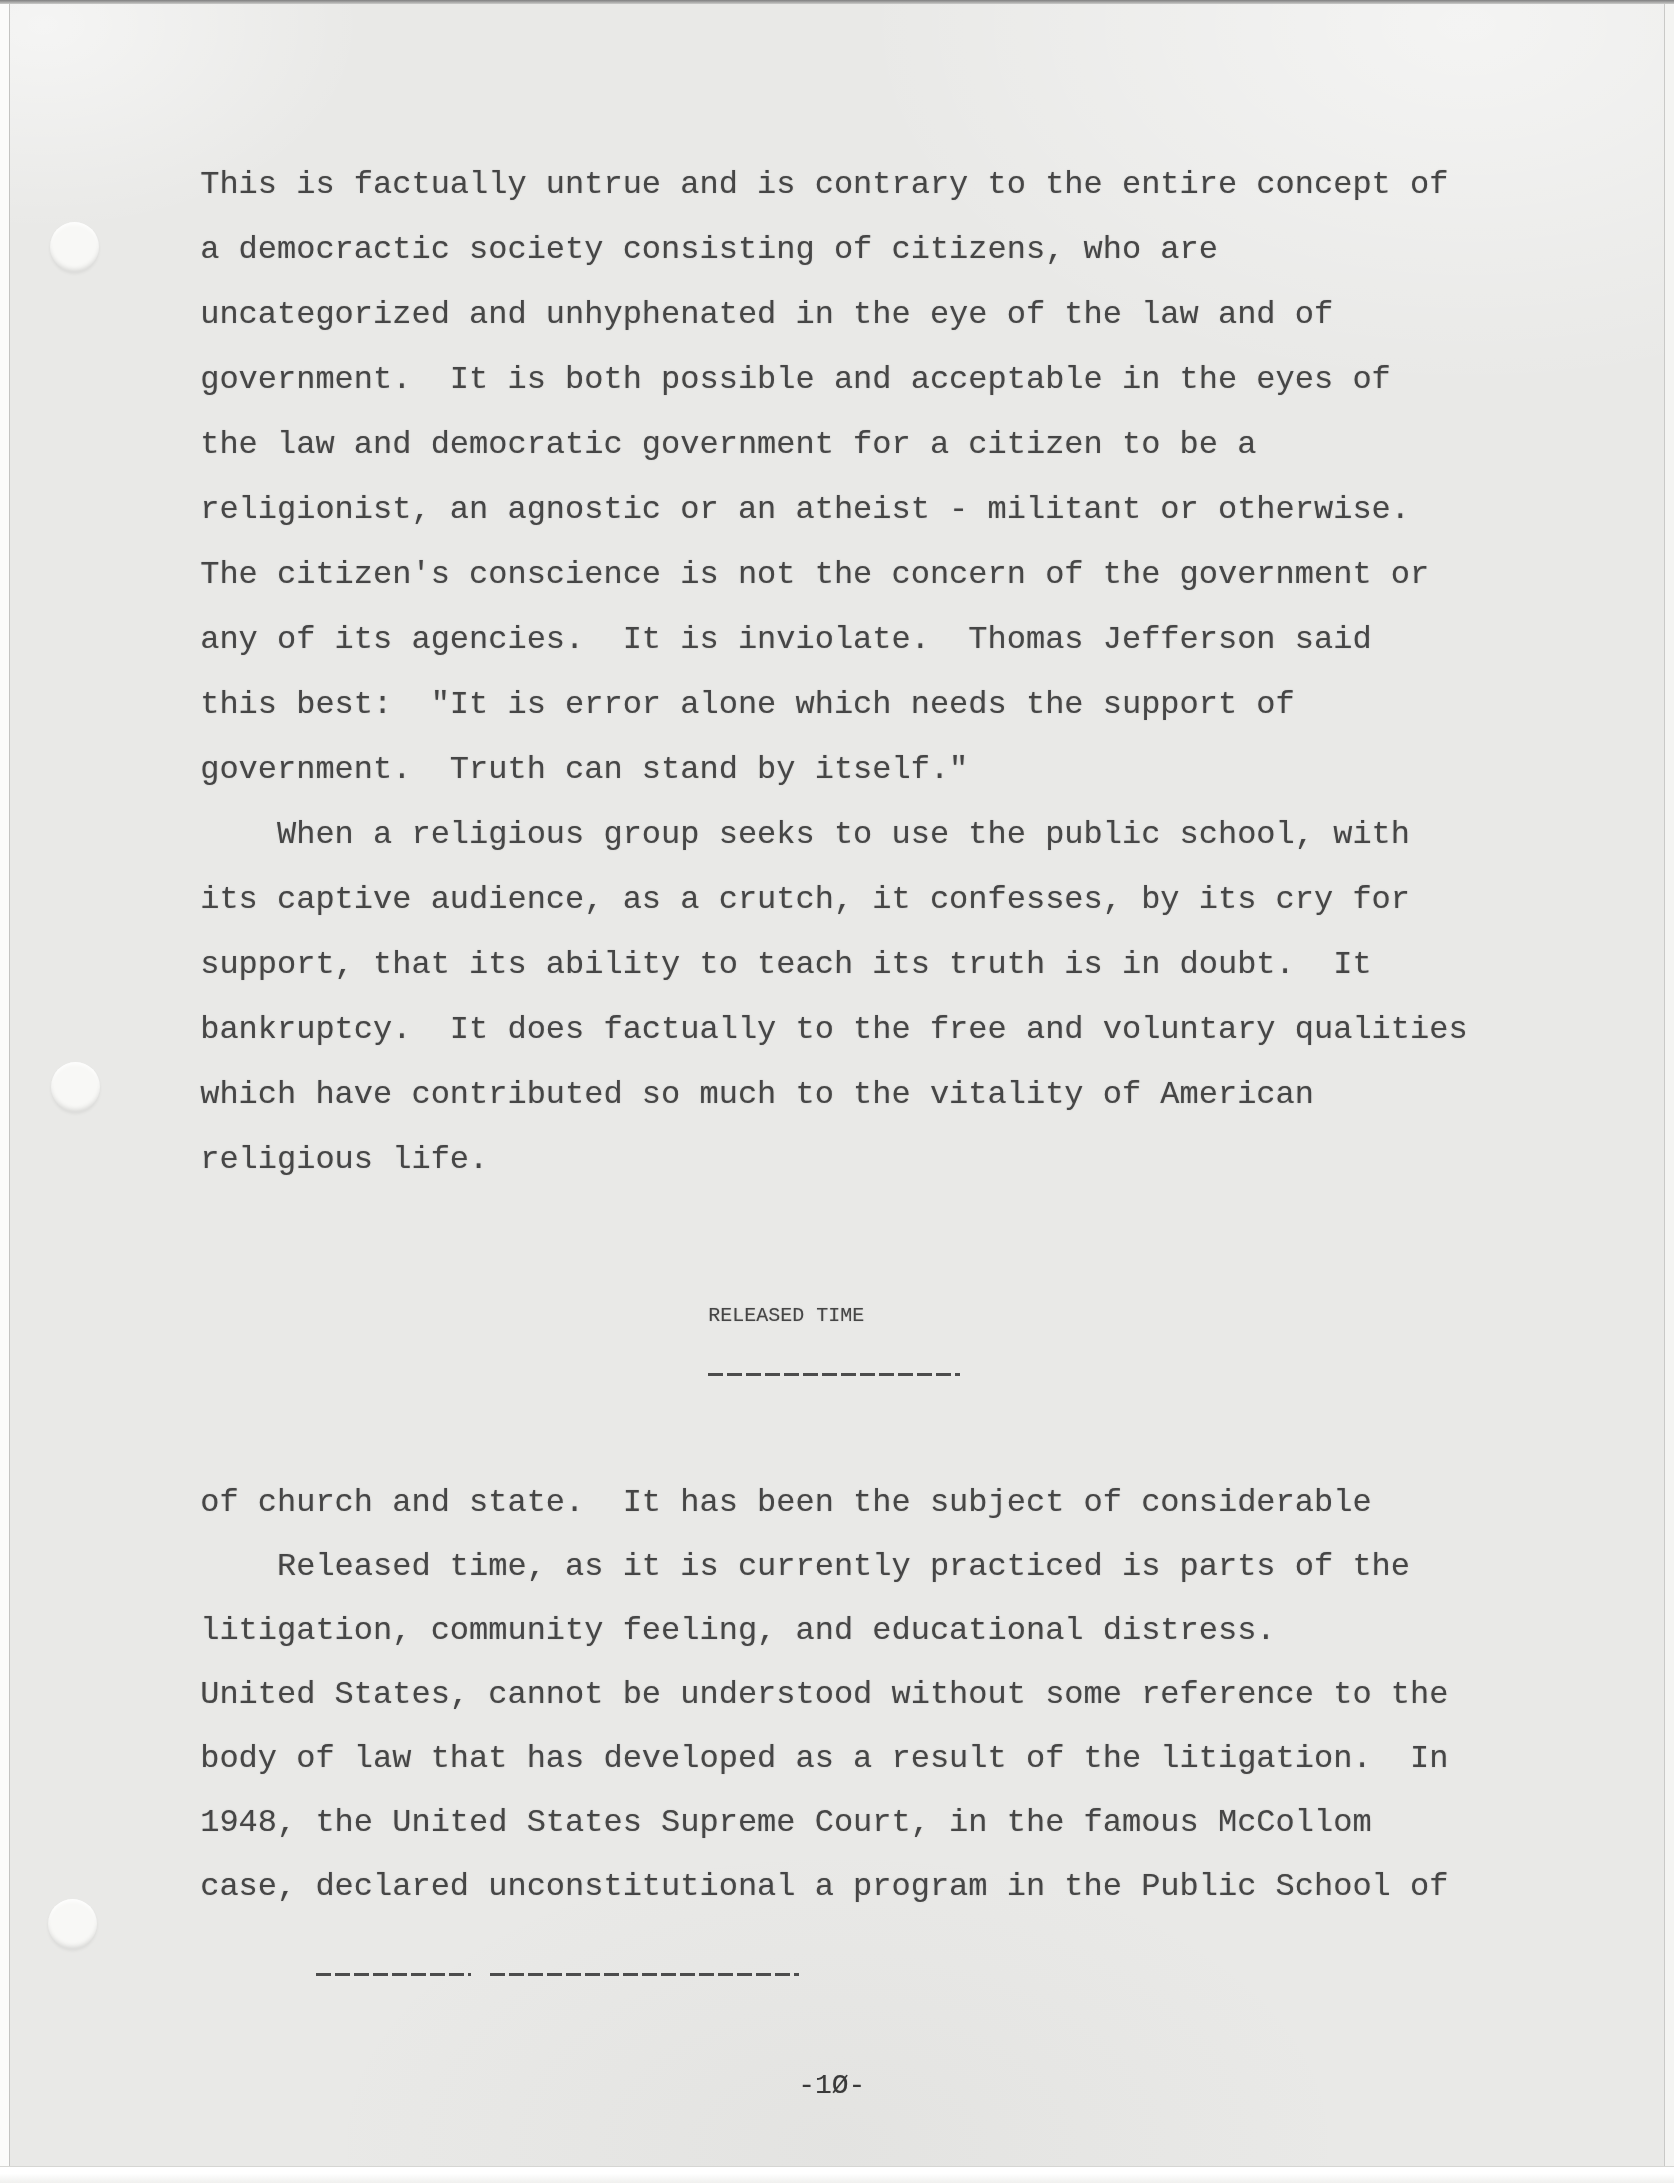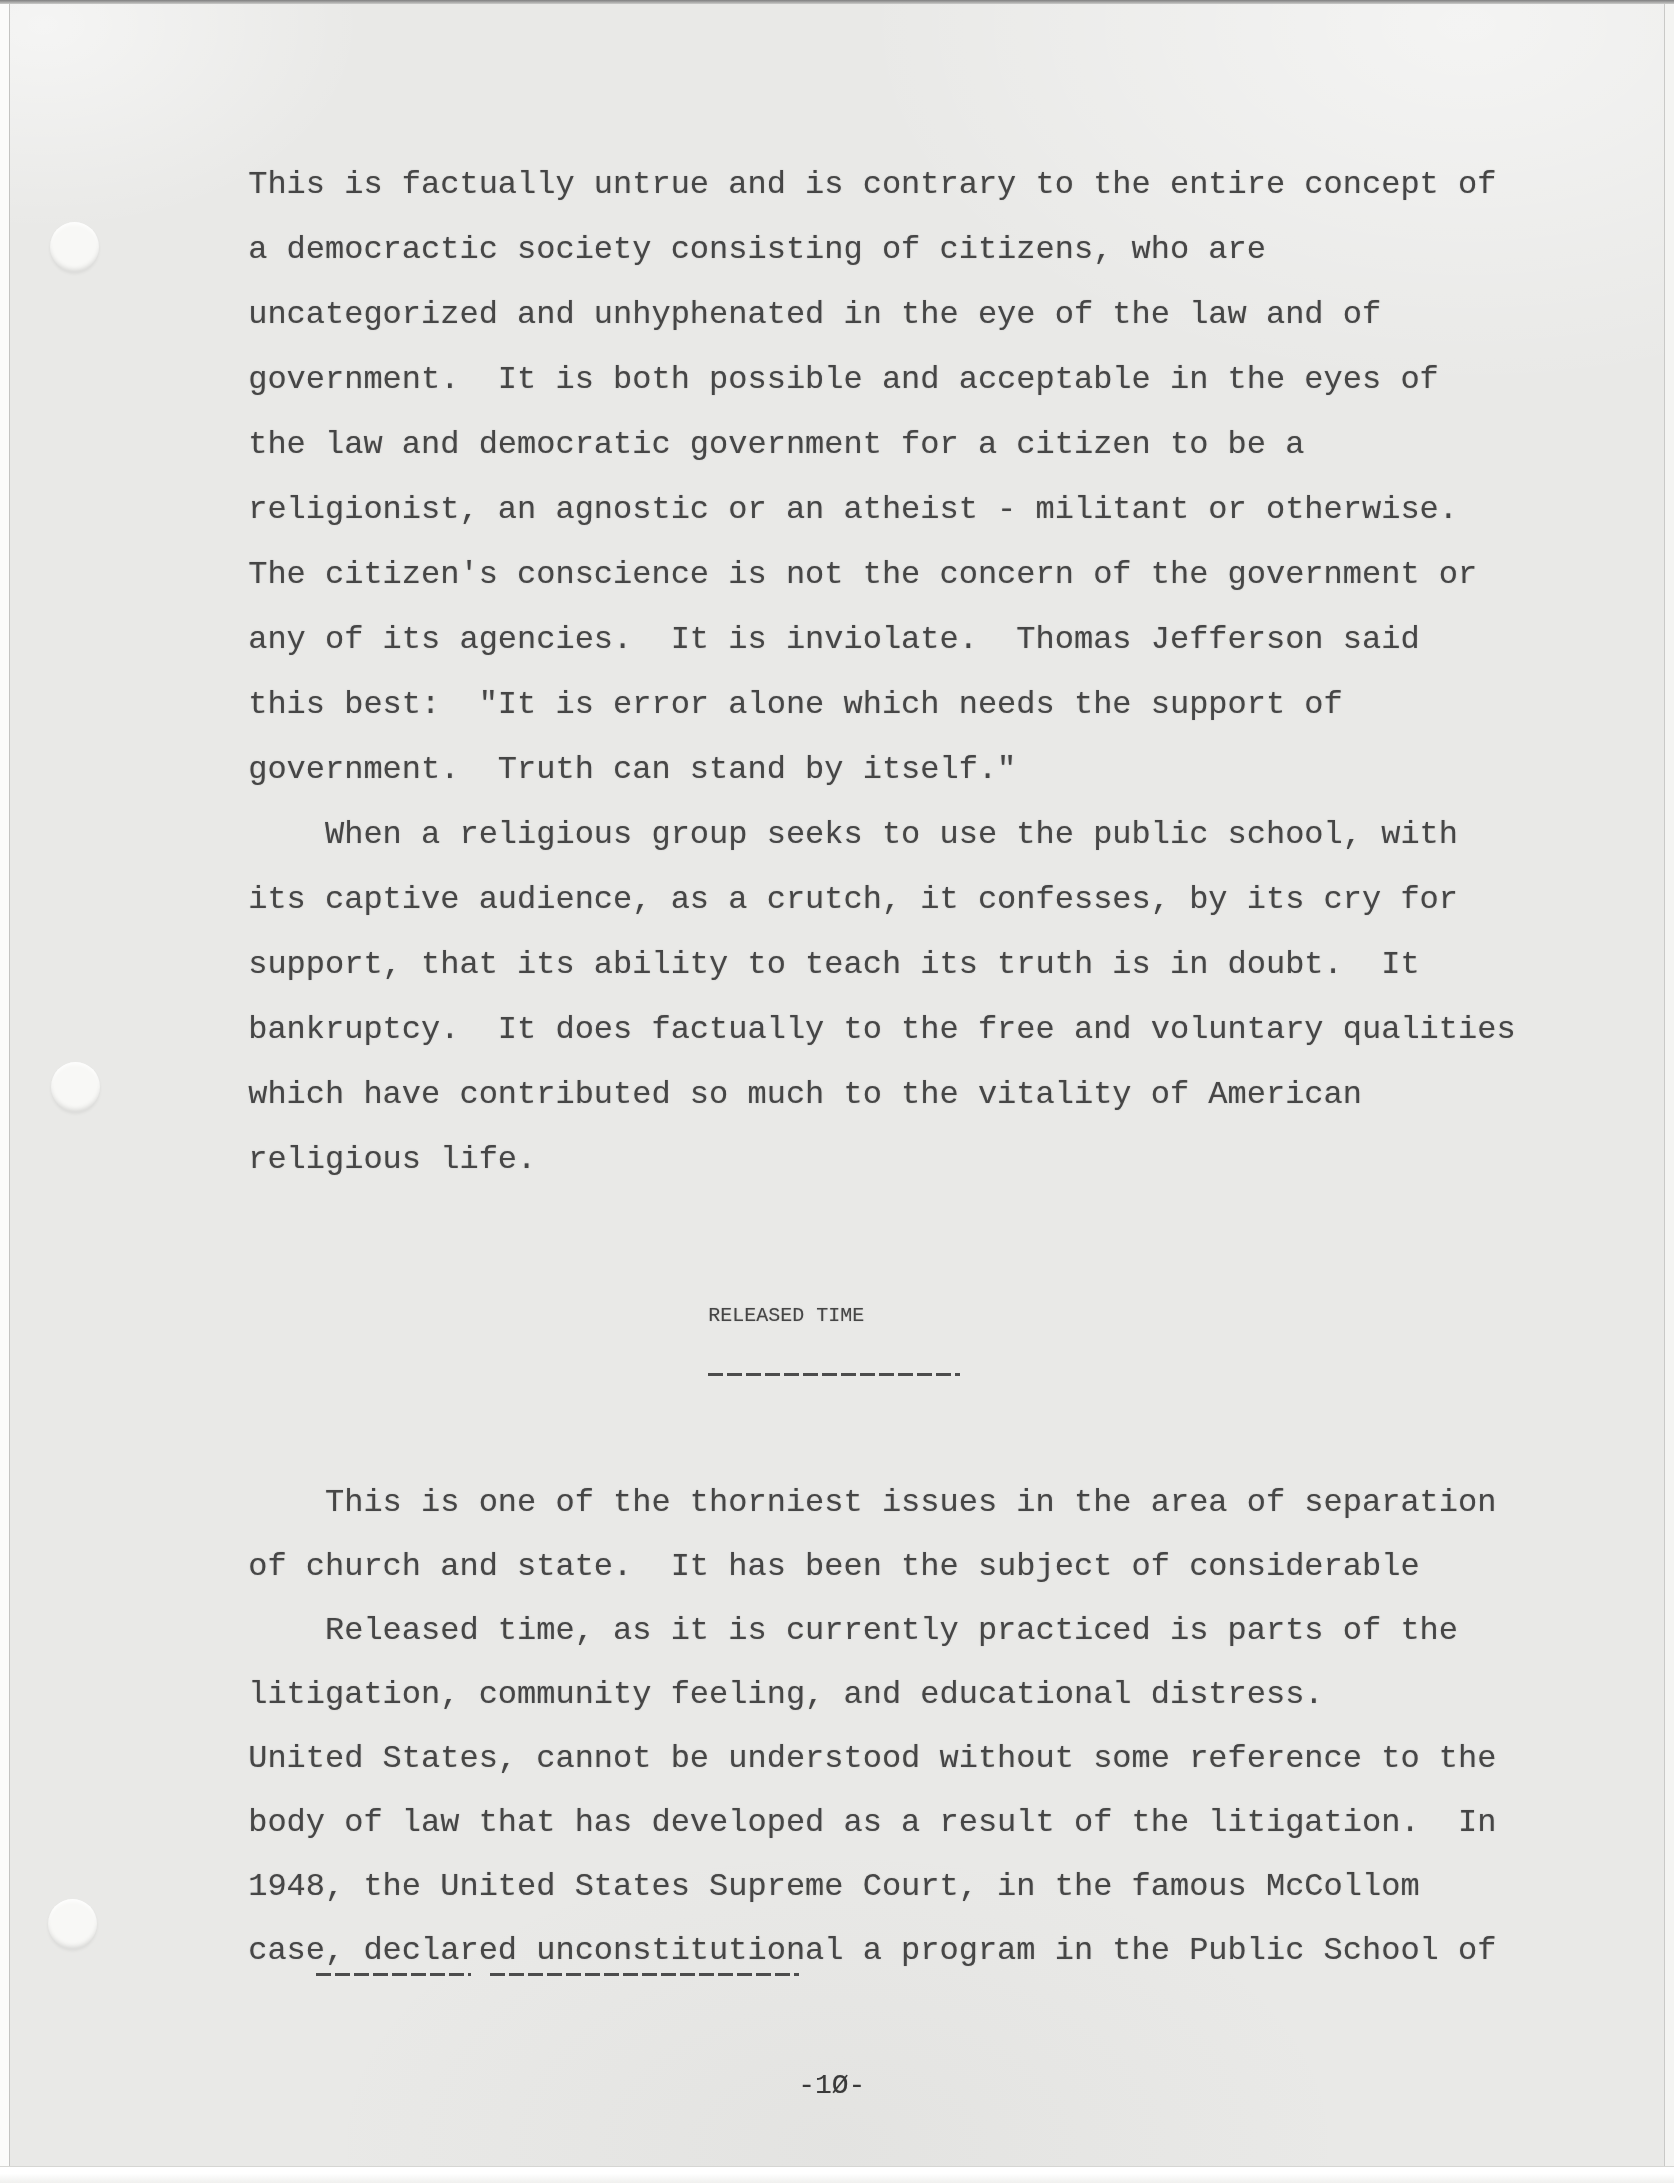--- a/index.html
+++ b/index.html
@@ -29,21 +29,21 @@
                    inset 0 -4px 5.3px -2px rgba(0,0,0,0.14),
                    inset 0 3.3px 4.6px -1.3px rgba(255,255,255,0.95);}
   .hole1{left:40px;top:219px;}
   .hole2{left:41px;top:1059px;}
   .hole3{left:38px;top:1896px;}
   
   .typed{position:absolute;color:#464646;font-size:32px;
          text-shadow:0 0 1.3px rgba(70,70,70,0.35);}
   .blockA{left:190px;top:149px;line-height:65px;}
   .blockB{left:190px;top:1468px;line-height:64px;}
-  .tline{white-space:pre;margin-left:48px;}
+  .tline{white-space:pre;}
   .heading{position:absolute;left:698px;top:1280px;line-height:65px;
            color:#464646;font-size:20px;letter-spacing:0;
            text-shadow:0 0 1.3px rgba(70,70,70,0.35);white-space:pre;}
   .page-number{position:absolute;left:788px;top:2050px;line-height:65px;
                color:#3a3a3a;font-size:28px;text-shadow:0 0 0.7px rgba(60,60,60,0.3);
                white-space:pre;}
   
   .dashes{position:absolute;height:3.3px;
           background:repeating-linear-gradient(to right,
             #4c4c4c 0px, #4c4c4c 15px, rgba(0,0,0,0) 15px, rgba(0,0,0,0) 19px);}
@@ -83,21 +83,20 @@
           <div class="tline">which have contributed so much to the vitality of American</div>
           <div class="tline">religious life.</div>
         </div>
     </div>
 
     <div class="heading">RELEASED TIME</div>
     <div class="dashes u-heading"></div>
 
     <div class="typed blockB">
       <div>
-          <div class="tline">    This is one of the thorniest issues in the area of separation</div>
           <div class="tline">of church and state.  It has been the subject of considerable</div>
           <div class="tline">    Released time, as it is currently practiced is parts of the</div>
           <div class="tline">litigation, community feeling, and educational distress.</div>
           <div class="tline">United States, cannot be understood without some reference to the</div>
           <div class="tline">body of law that has developed as a result of the litigation.  In</div>
           <div class="tline">1948, the United States Supreme Court, in the famous McCollom</div>
           <div class="tline">case, declared unconstitutional a program in the Public School of</div>
         </div>
     </div>
 

